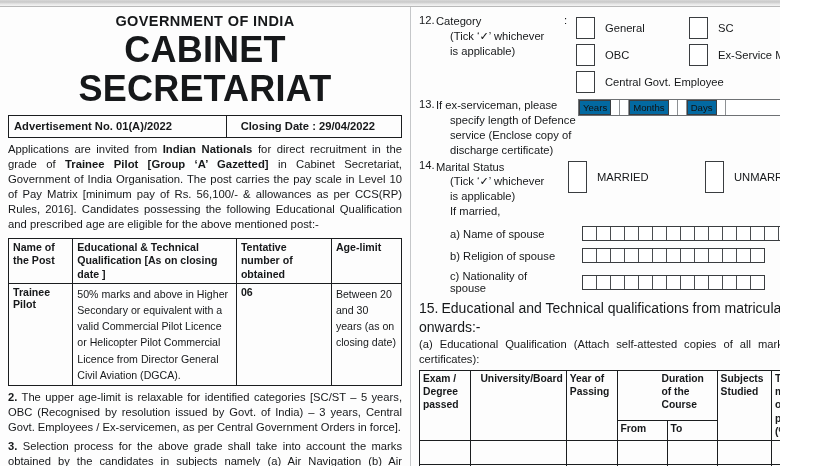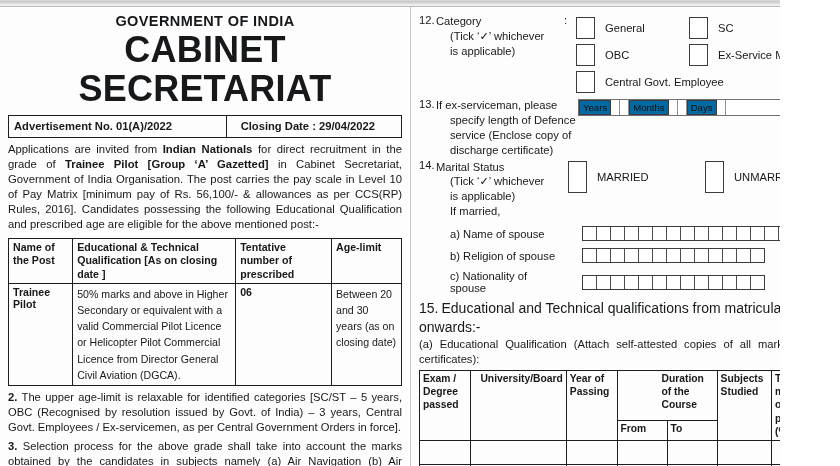--- a/index.html
+++ b/index.html
@@ -118,21 +118,21 @@
       <div class="cellB">Closing Date : 29/04/2022</div>
     </div>
 
     <div class="para"><span>Applications are invited from </span><b>Indian Nationals</b><span> for direct recruitment in the grade of </span><b>Trainee Pilot [Group ‘A’ Gazetted]</b><span> in Cabinet Secretariat, Government of India Organisation. The post carries the pay scale in Level 10 of Pay Matrix [minimum pay of Rs. 56,100/- &amp; allowances as per CCS(RP) Rules, 2016]. Candidates possessing the following Educational Qualification and prescribed age are eligible for the above mentioned post:-</span></div>
 
     <table class="posttbl">
       <thead>
         <tr>
           <th class="c-name">Name of the Post</th>
           <th class="c-qual">Educational &amp; Technical Qualification [As on closing date ]</th>
-          <th class="c-vac">Tentative number of prescribed</th>
+          <th class="c-vac">Tentative number of obtained</th>
           <th class="c-age">Age-limit</th>
         </tr>
       </thead>
       <tbody>
         <tr>
           <td class="b">Trainee Pilot</td>
           <td class="qualcell">50% marks and above in Higher Secondary or equivalent with a valid Commercial Pilot Licence or Helicopter Pilot Commercial Licence from Director General Civil Aviation (DGCA).</td>
           <td class="center">06</td>
           <td class="agecell">Between 20 and 30 years (as on closing date)</td>
         </tr>

